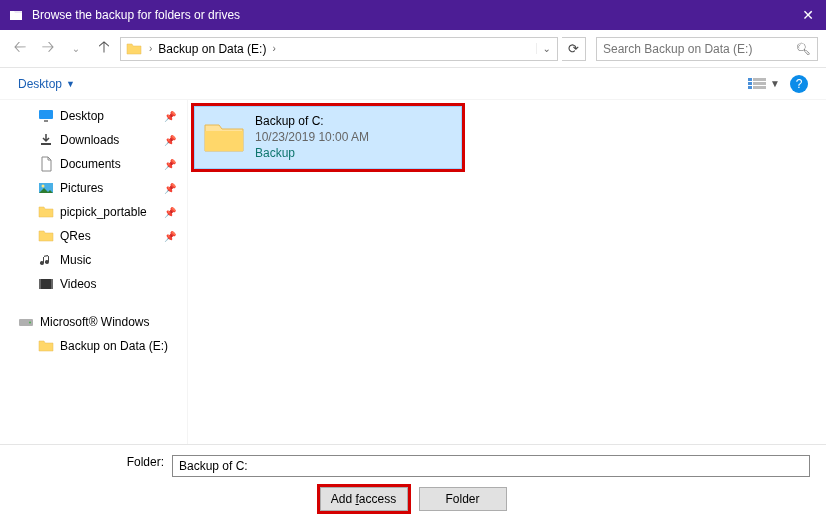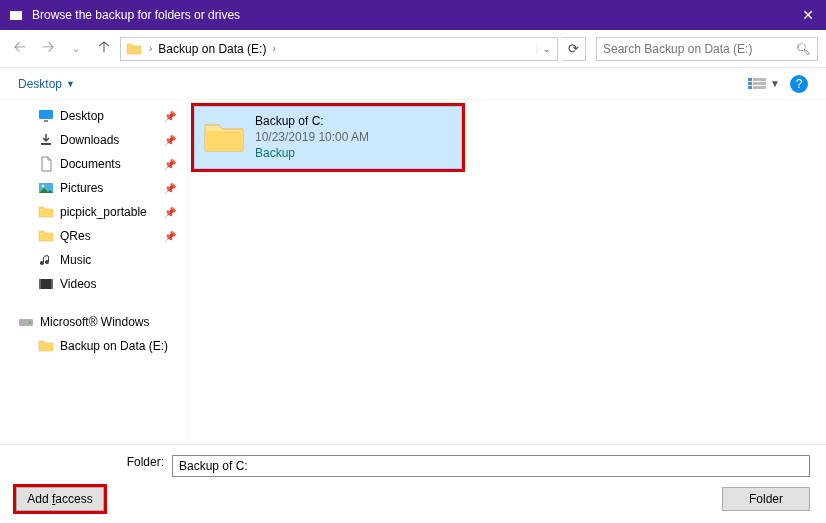--- a/index.html
+++ b/index.html
@@ -44,21 +44,21 @@
 .item .folder-big { width: 42px; height: 36px; }
 .item .meta { display: flex; flex-direction: column; font-size: 12px; line-height: 1.35; }
 .item .meta .name { color: #000; }
 .item .meta .date { color: #666; }
 .item .meta .type { color: #0f766e; }
 
 .footer { border-top: 1px solid #e5e5e5; padding: 10px 16px; font-size: 12px; }
 .folder-row { display: flex; gap: 8px; margin-bottom: 10px; }
 .folder-row label { width: 148px; text-align: right; }
 .folder-row input { flex: 1; height: 22px; border: 1px solid #888; padding: 0 6px; font-size: 12px; }
-.btn-row { display: flex; justify-content: space-between; gap: 11px; }
+.btn-row { display: flex; justify-content: center; gap: 11px; }
 .btn { min-width: 88px; height: 24px; border: 1px solid #adadad; background: #e1e1e1; font-size: 12px; cursor: pointer; display: flex; align-items: center; justify-content: center; }
 .btn.primary { outline: 3px solid #d40000; }
 .btn .ul { text-decoration: underline; }
 
 .ico-folder { fill: #ffd76a; stroke: #e6b854; stroke-width: 0.5; }
 .ico-star { fill: #2196f3; }
 </style>
 </head>
 <body>
 

